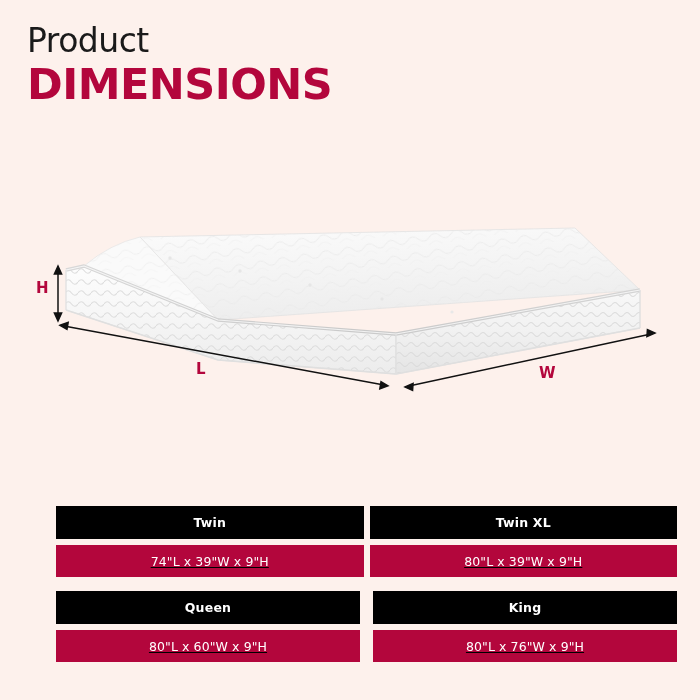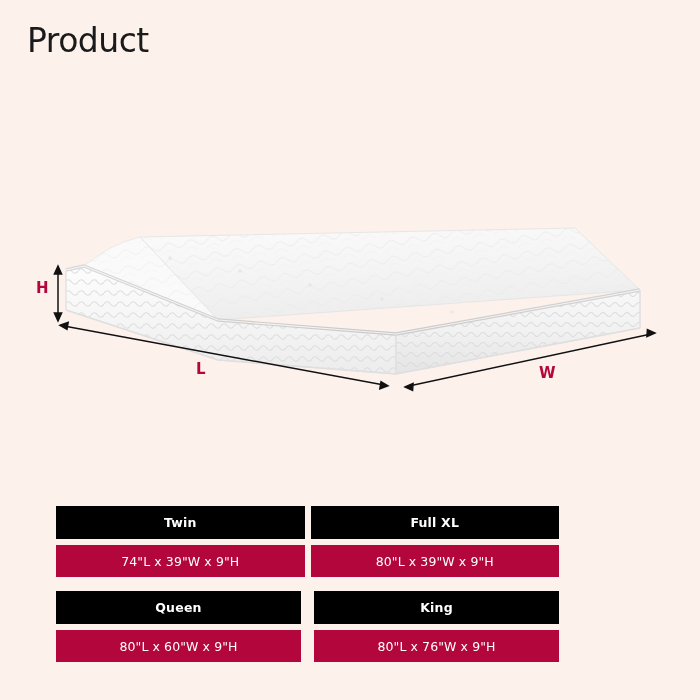--- a/index.html
+++ b/index.html
@@ -70,21 +70,22 @@
   }
   .dim-h { left: 36px; top: 281px; }
   .dim-l { left: 196px; top: 362px; }
   .dim-w { left: 539px; top: 366px; }
 
   
   .table-wrap {
     position: absolute;
     left: 56px;
     top: 506px;
-    width: 503px;
+    width: 621px;
+    text-decoration: underline;
   }
   .size-row {
     display: flex;
     gap: 6px;
   }
   .size-row.row2 {
     margin-top: 14px;
     gap: 13px;
   }
   .size-cell {
@@ -119,20 +120,21 @@
     letter-spacing: 0.1px;
   }
 </style>
 </head>
 <body>
 
 <div id="page">
 
   <div class="header">
     <span class="title-line1">Product</span>
+    <span class="title-line2">DIMENSIONS</span>
   </div>
 
   <div class="illustration">
     <svg width="700" height="230" viewBox="0 0 700 230" xmlns="http://www.w3.org/2000/svg">
       <defs>
         <linearGradient id="topGrad" x1="0" y1="0" x2="0.3" y2="1">
           <stop offset="0%" stop-color="#fbfbfb"></stop>
           <stop offset="55%" stop-color="#f4f4f4"></stop>
           <stop offset="100%" stop-color="#ededed"></stop>
         </linearGradient>
@@ -220,21 +222,21 @@
   <span class="dim-label dim-w">W</span>
 
   <div class="table-wrap">
 
     <div class="size-row row1">
       <div class="size-cell">
         <div class="cell-head">Twin</div>
         <div class="cell-value">74"L x 39"W x 9"H</div>
       </div>
       <div class="size-cell">
-        <div class="cell-head">Full XL</div>
+        <div class="cell-head">Twin XL</div>
         <div class="cell-value">80"L x 39"W x 9"H</div>
       </div>
     </div>
 
     <div class="size-row row2">
       <div class="size-cell">
         <div class="cell-head">Queen</div>
         <div class="cell-value">80"L x 60"W x 9"H</div>
       </div>
       <div class="size-cell">

